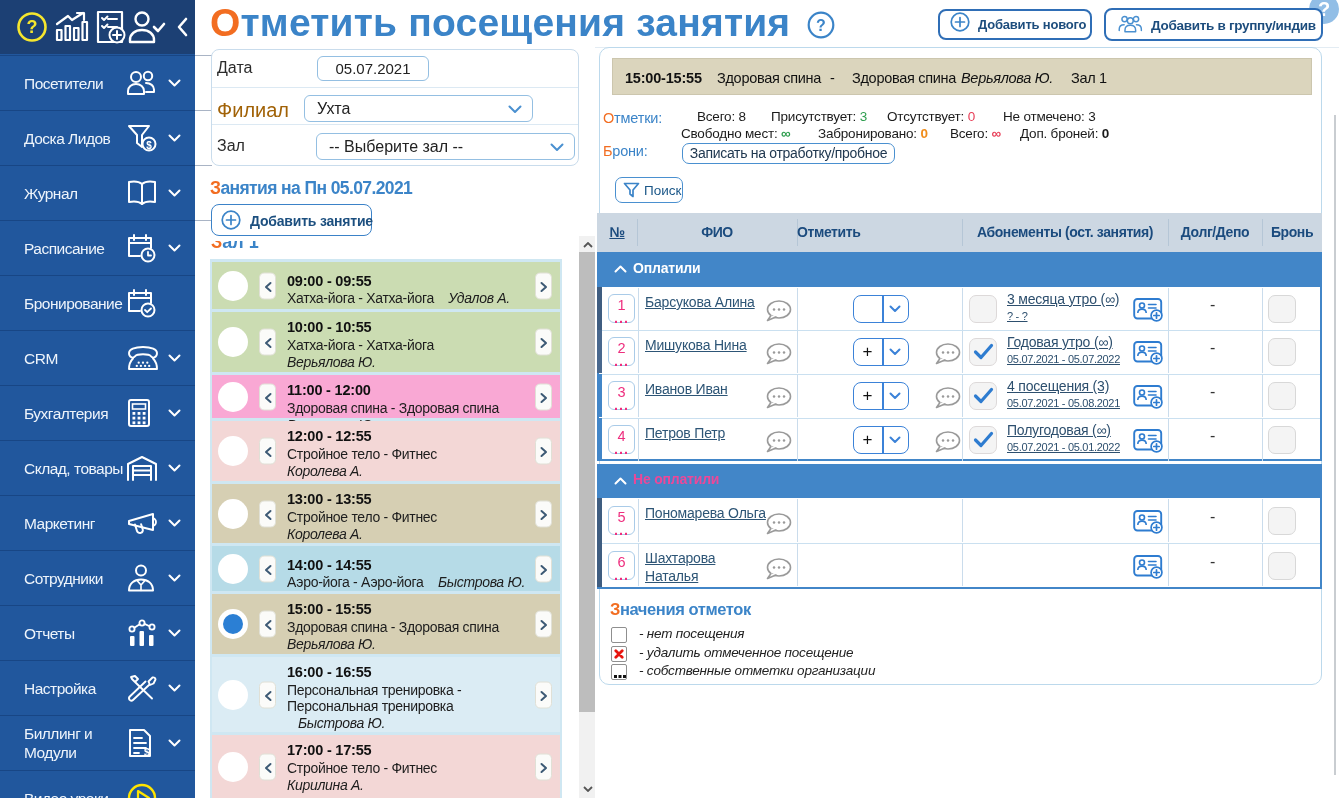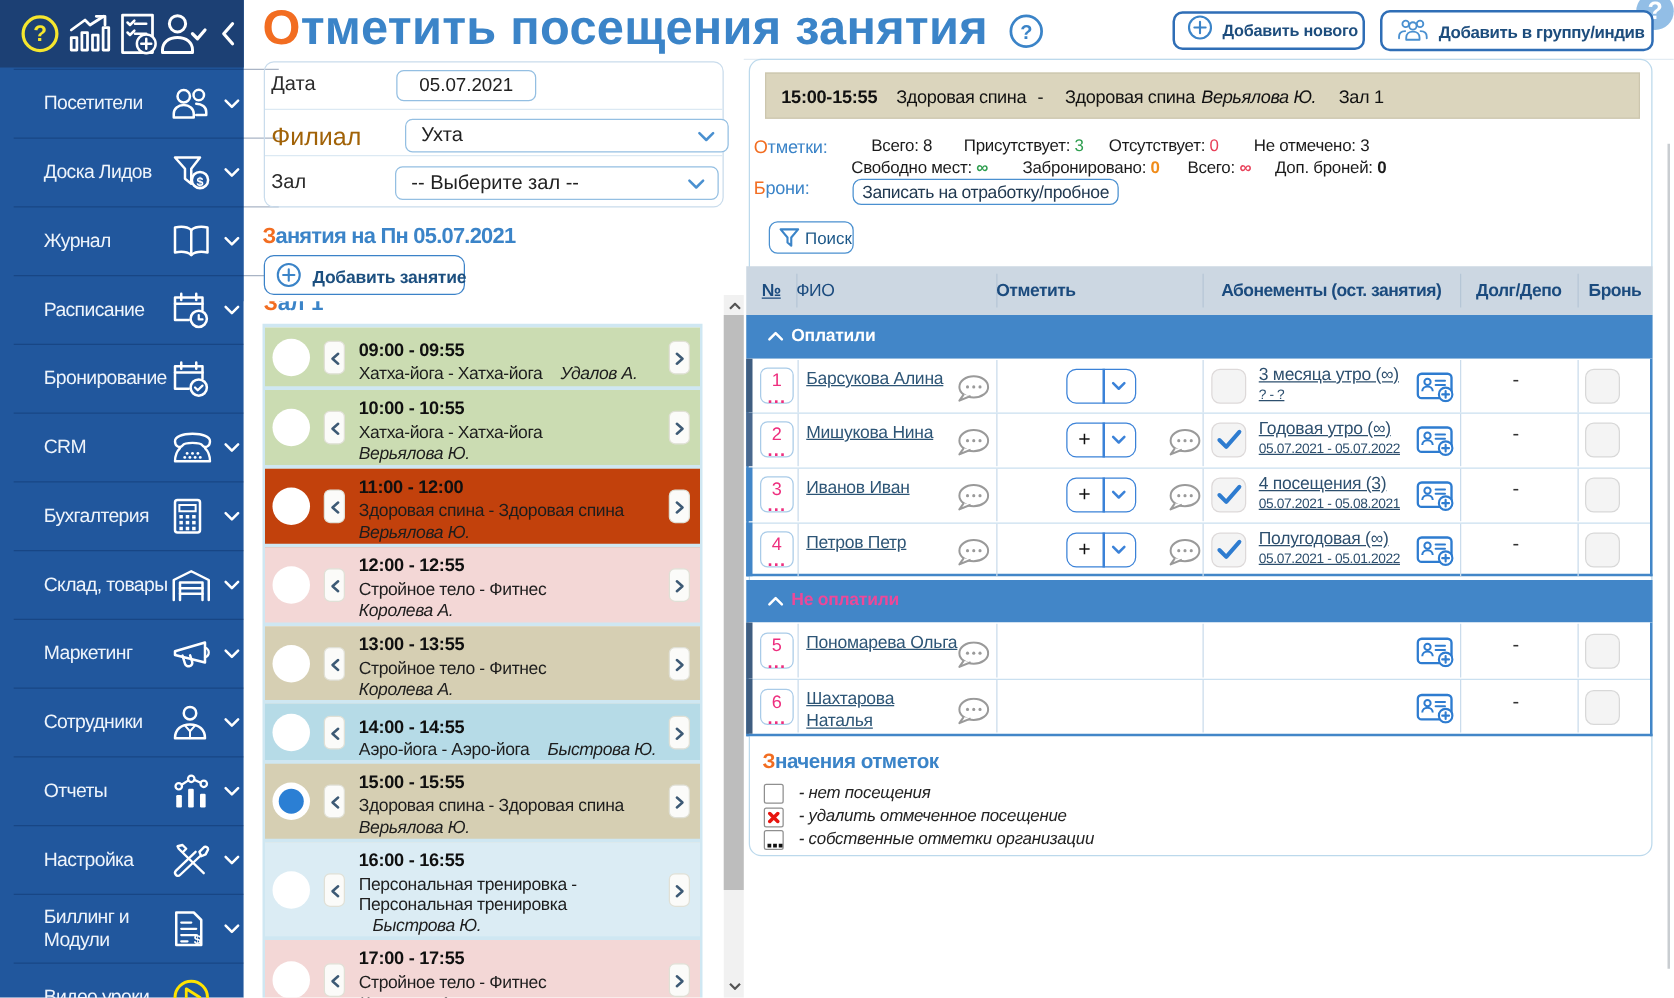--- a/index.html
+++ b/index.html
@@ -1,18 +1,18 @@
 <!DOCTYPE html>
 <html><head><meta charset="utf-8"><style>
 *{margin:0;padding:0;box-sizing:border-box}
 html,body{width:1339px;height:798px;overflow:hidden;background:#fff;font-family:"Liberation Sans",sans-serif}
 .a{position:absolute}
 #sb{left:0;top:0;width:195px;height:798px;background:#21579d}
 #sbtop{left:0;top:0;width:195px;height:54px;background:#1c4074}
-.mi{position:absolute;left:11px;width:212px;height:55px;border-top:1px solid rgba(8,40,90,0.35)}
+.mi{position:absolute;left:0;width:212px;height:55px;border-top:1px solid rgba(8,40,90,0.35)}
 .mi .lbl{position:absolute;left:24px;top:50%;transform:translateY(-50%);color:#eef4fb;font-size:15.5px;line-height:19px;letter-spacing:-0.5px}
 .mi .ic{position:absolute;left:126px;top:50%;transform:translateY(-50%);line-height:0}
 .mi .ch{position:absolute;left:168px;top:50%;transform:translateY(-50%);line-height:0}
 .fsel{position:absolute;border:1px solid #94bfe2;border-radius:6px;background:#fff;font-size:16px;color:#222}
 .fsel span{line-height:0}
 .srow{position:relative;border-bottom:3px solid #cfe7f2}
 .srow:last-child{border-bottom:none}
 .sr-radio{position:absolute;left:6px;top:50%;transform:translateY(-50%);width:30px;height:30px;border-radius:50%;background:#fff}
 .sbtn{position:absolute;top:50%;transform:translateY(-50%);width:17px;height:27px;border-radius:5px;background:#fbfbf9;border:1px solid #e0e0d6;line-height:0}
 .sbtn svg{position:absolute;left:3px;top:8px}
@@ -257,21 +257,21 @@
       </g>
     </svg></div>
 <div class="a" style="left:1151px;top:18px;font-size:13.5px;font-weight:700;color:#1d4d7d;white-space:nowrap;letter-spacing:-0.3px">Добавить в группу/индив</div>
 <div class="a" style="left:211px;top:49px;width:368px;height:117px;border:1px solid #c9dcec;border-radius:8px"></div>
 <div class="a" style="left:212px;top:87px;width:366px;height:1px;background:#dce9f3"></div>
 <div class="a" style="left:212px;top:124px;width:366px;height:1px;background:#dce9f3"></div>
 <div class="a" style="left:217px;top:59px;font-size:16px;color:#2b2b2b">Дата</div>
 <div class="a" style="left:217px;top:99px;font-size:20px;color:#a16207">Филиал</div>
 <div class="a" style="left:217px;top:137px;font-size:16px;color:#2b2b2b">Зал</div>
 <div class="a fsel" style="left:317px;top:56px;width:112px;height:25px;line-height:23px;text-align:center;font-size:15px">05.07.2021</div>
-<div class="a fsel" style="left:324px;top:95px;width:259px;height:27px;line-height:25px;padding-left:12px">Ухта<span style="position:absolute;right:10px;top:9px"><svg width="14" height="9" viewBox="0 0 14 9">
+<div class="a fsel" style="left:304px;top:95px;width:229px;height:27px;line-height:25px;padding-left:12px">Ухта<span style="position:absolute;right:10px;top:9px"><svg width="14" height="9" viewBox="0 0 14 9">
         <path d="M1.5,1.5 L7,7 L12.5,1.5" fill="none" stroke="#4a90d0" stroke-width="2" stroke-linecap="round" stroke-linejoin="round"></path>
       </svg></span></div>
 <div class="a fsel" style="left:316px;top:133px;width:259px;height:27px;line-height:25px;padding-left:12px">-- Выберите зал --<span style="position:absolute;right:10px;top:9px"><svg width="14" height="9" viewBox="0 0 14 9">
         <path d="M1.5,1.5 L7,7 L12.5,1.5" fill="none" stroke="#4a90d0" stroke-width="2" stroke-linecap="round" stroke-linejoin="round"></path>
       </svg></span></div>
 <div class="a" style="left:210px;top:178px;font-size:17.5px;font-weight:700;color:#3b84c8;letter-spacing:-0.6px"><span style="color:#f26d21">З</span>анятия на Пн 05.07.2021</div>
 <div class="a" style="left:211px;top:204px;width:161px;height:32px;border:1px solid #3b82c8;border-radius:8px;background:#fff"></div>
 <div class="a" style="left:221px;top:210px;line-height:0"><svg width="20" height="20" viewBox="0 0 20 20">
       <circle cx="10" cy="10" r="8.8" fill="none" stroke="#3b84c8" stroke-width="1.7"></circle>
       <path d="M10,5.5 v9 M5.5,10 h9" stroke="#3b84c8" stroke-width="1.7" stroke-linecap="round"></path>
@@ -304,21 +304,21 @@
         </div>
         <div class="sbtn" style="right:8px">
           <svg width="10" height="11" viewBox="0 0 10 11">
             <path d="M2.5,1.5 L7,5.5 L2.5,9.5" fill="none" stroke="#3d5a75" stroke-width="2" stroke-linecap="round" stroke-linejoin="round"></path>
           </svg>
         </div>
         <div class="st" style="top:7px">10:00 - 10:55</div>
         <div class="sl" style="top:25px">Хатха-йога - Хатха-йога</div>
         <div class="sl si" style="top:42px">Верьялова Ю.</div>
       </div>
-      <div class="srow" style="background:#c2410c;height:63px">
+      <div class="srow" style="background:#f9a8d4;height:46px">
         <div class="sr-radio"></div>
         <div class="sbtn" style="left:47px">
           <svg width="10" height="11" viewBox="0 0 10 11">
             <path d="M7.5,1.5 L3,5.5 L7.5,9.5" fill="none" stroke="#3d5a75" stroke-width="2" stroke-linecap="round" stroke-linejoin="round"></path>
           </svg>
         </div>
         <div class="sbtn" style="right:8px">
           <svg width="10" height="11" viewBox="0 0 10 11">
             <path d="M2.5,1.5 L7,5.5 L2.5,9.5" fill="none" stroke="#3d5a75" stroke-width="2" stroke-linecap="round" stroke-linejoin="round"></path>
           </svg>
@@ -459,21 +459,21 @@
       <path d="M1.5,1.5 h14 l-5.5,6.5 v6.5 l-3,-2.5 v-4 z" fill="none" stroke="#3b84c8" stroke-width="1.7" stroke-linejoin="round"></path>
     </svg></div>
 <div class="a" style="left:644px;top:183px;font-size:13.5px;color:#1b5788">Поиск</div>
 <div class="a" style="left:597px;top:213px;width:725px;height:39px;background:#ccd7e2"></div>
 <div class="a hsep" style="left:637px;top:219px;height:27px"></div>
 <div class="a hsep" style="left:797px;top:219px;height:27px"></div>
 <div class="a hsep" style="left:962px;top:219px;height:27px"></div>
 <div class="a hsep" style="left:1168px;top:219px;height:27px"></div>
 <div class="a hsep" style="left:1262px;top:219px;height:27px"></div>
 <div class="a" style="left:597px;top:224px;width:40px;text-align:center;font-size:14px;font-weight:700;color:#1b4b7e;letter-spacing:-0.4px;white-space:nowrap"><u>№</u></div>
-<div class="a" style="left:637px;top:224px;width:160px;text-align:left;font-size:14px;font-weight:400;color:#1b4b7e;letter-spacing:-0.4px;white-space:nowrap">ФИО</div>
+<div class="a" style="left:637px;top:224px;width:160px;text-align:center;font-size:14px;font-weight:700;color:#1b4b7e;letter-spacing:-0.4px;white-space:nowrap">ФИО</div>
 <div class="a" style="left:797px;top:224px;width:165px;text-align:left;font-size:14px;font-weight:700;color:#1b4b7e;letter-spacing:-0.4px;white-space:nowrap">Отметить</div>
 <div class="a" style="left:962px;top:224px;width:206px;text-align:center;font-size:14px;font-weight:700;color:#1b4b7e;letter-spacing:-0.4px;white-space:nowrap">Абонементы (ост. занятия)</div>
 <div class="a" style="left:1168px;top:224px;width:94px;text-align:center;font-size:14px;font-weight:700;color:#1b4b7e;letter-spacing:-0.4px;white-space:nowrap">Долг/Депо</div>
 <div class="a" style="left:1262px;top:224px;width:60px;text-align:center;font-size:14px;font-weight:700;color:#1b4b7e;letter-spacing:-0.4px;white-space:nowrap">Бронь</div>
 <div class="a" style="left:597px;top:252px;width:725px;height:35px;background:#4286c8"></div>
 <div class="a" style="left:614px;top:265px;line-height:0"><svg width="13" height="8" viewBox="0 0 13 8">
       <path d="M1.5,6.5 L6.5,1.5 L11.5,6.5" fill="none" stroke="#fff" stroke-width="2" stroke-linecap="round" stroke-linejoin="round"></path>
     </svg></div>
 <div class="a" style="left:633px;top:260px;font-size:14px;font-weight:700;color:#fff;letter-spacing:-0.2px">Оплатили</div>
 <div class="a" style="left:597px;top:287px;width:725px;height:174px;border-left:2px solid #4286c8;border-right:2px solid #4286c8;border-bottom:2px solid #4286c8;background:#fff"></div>

